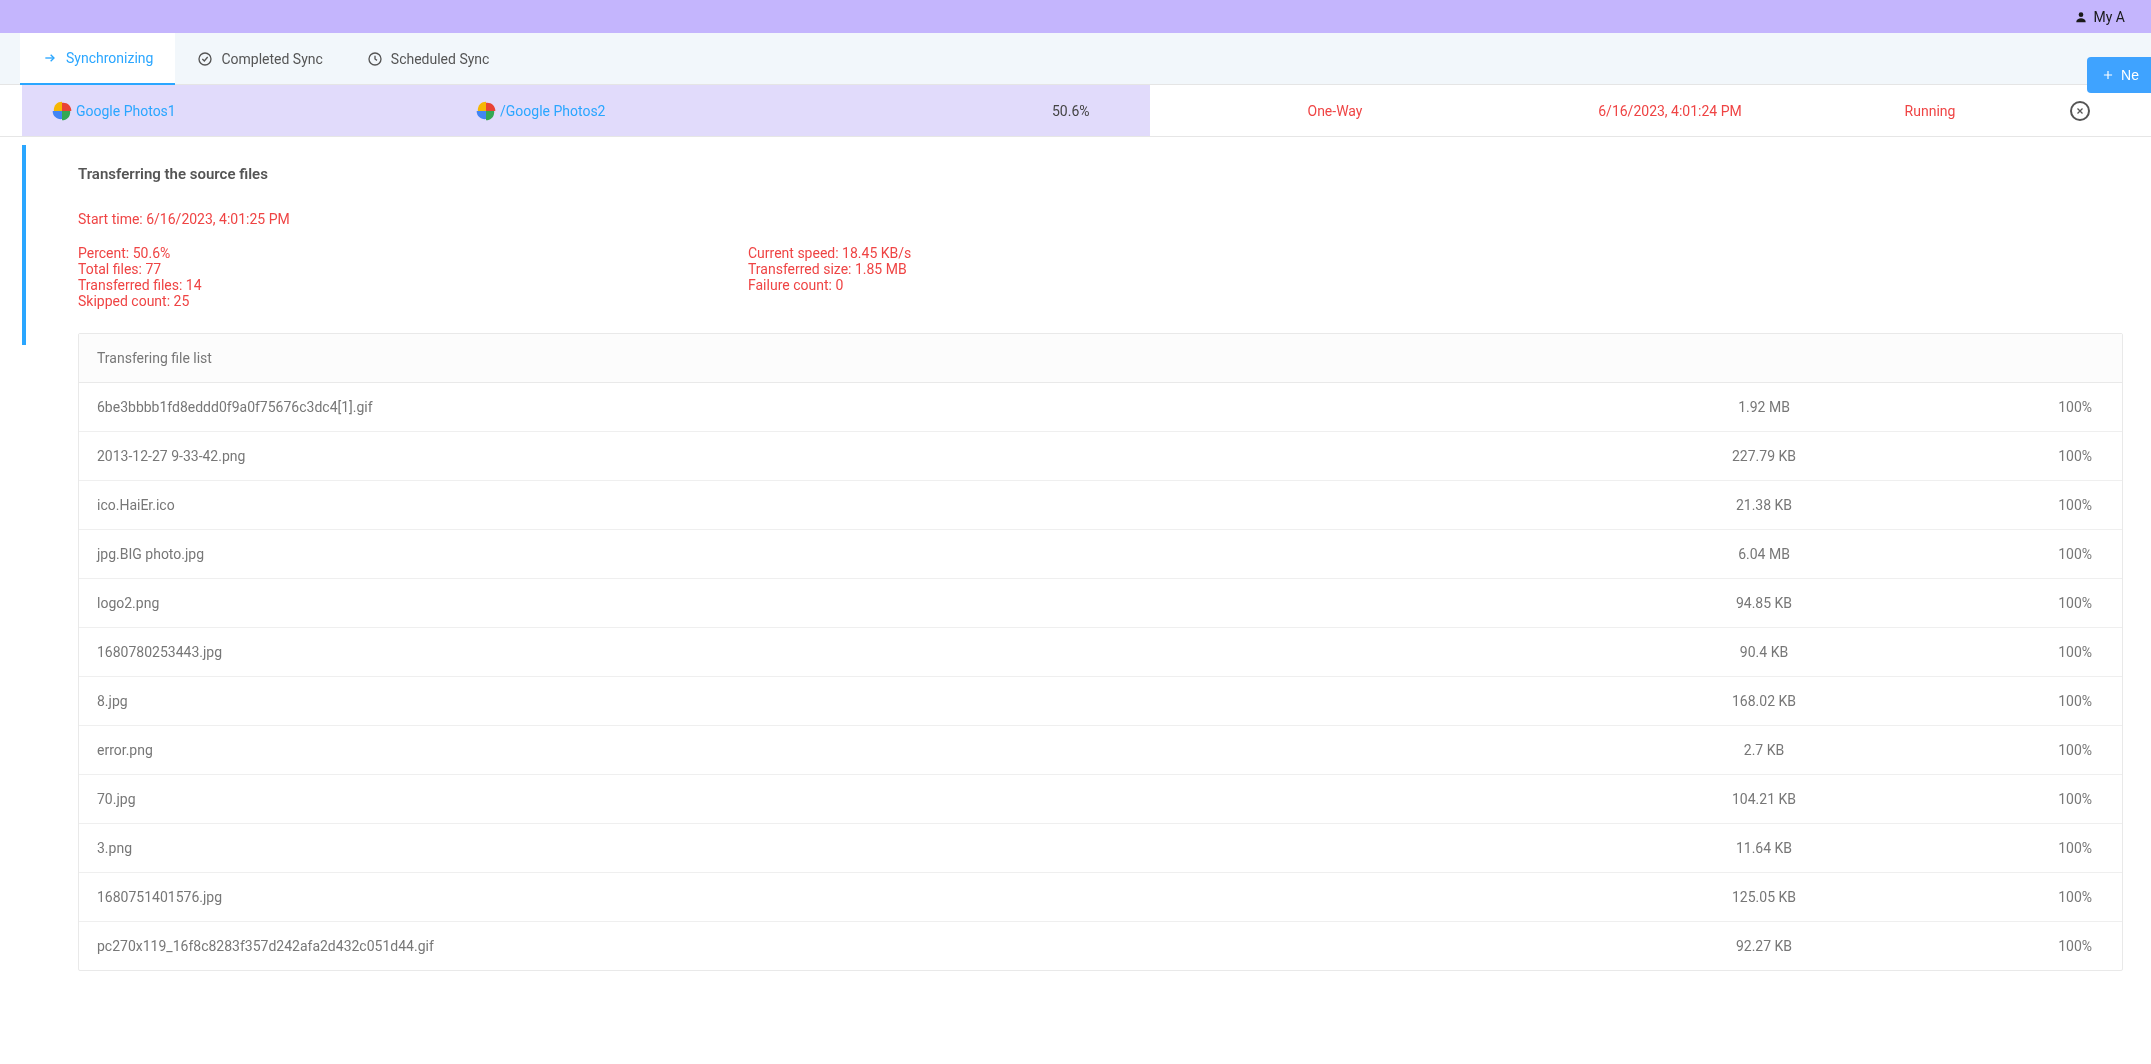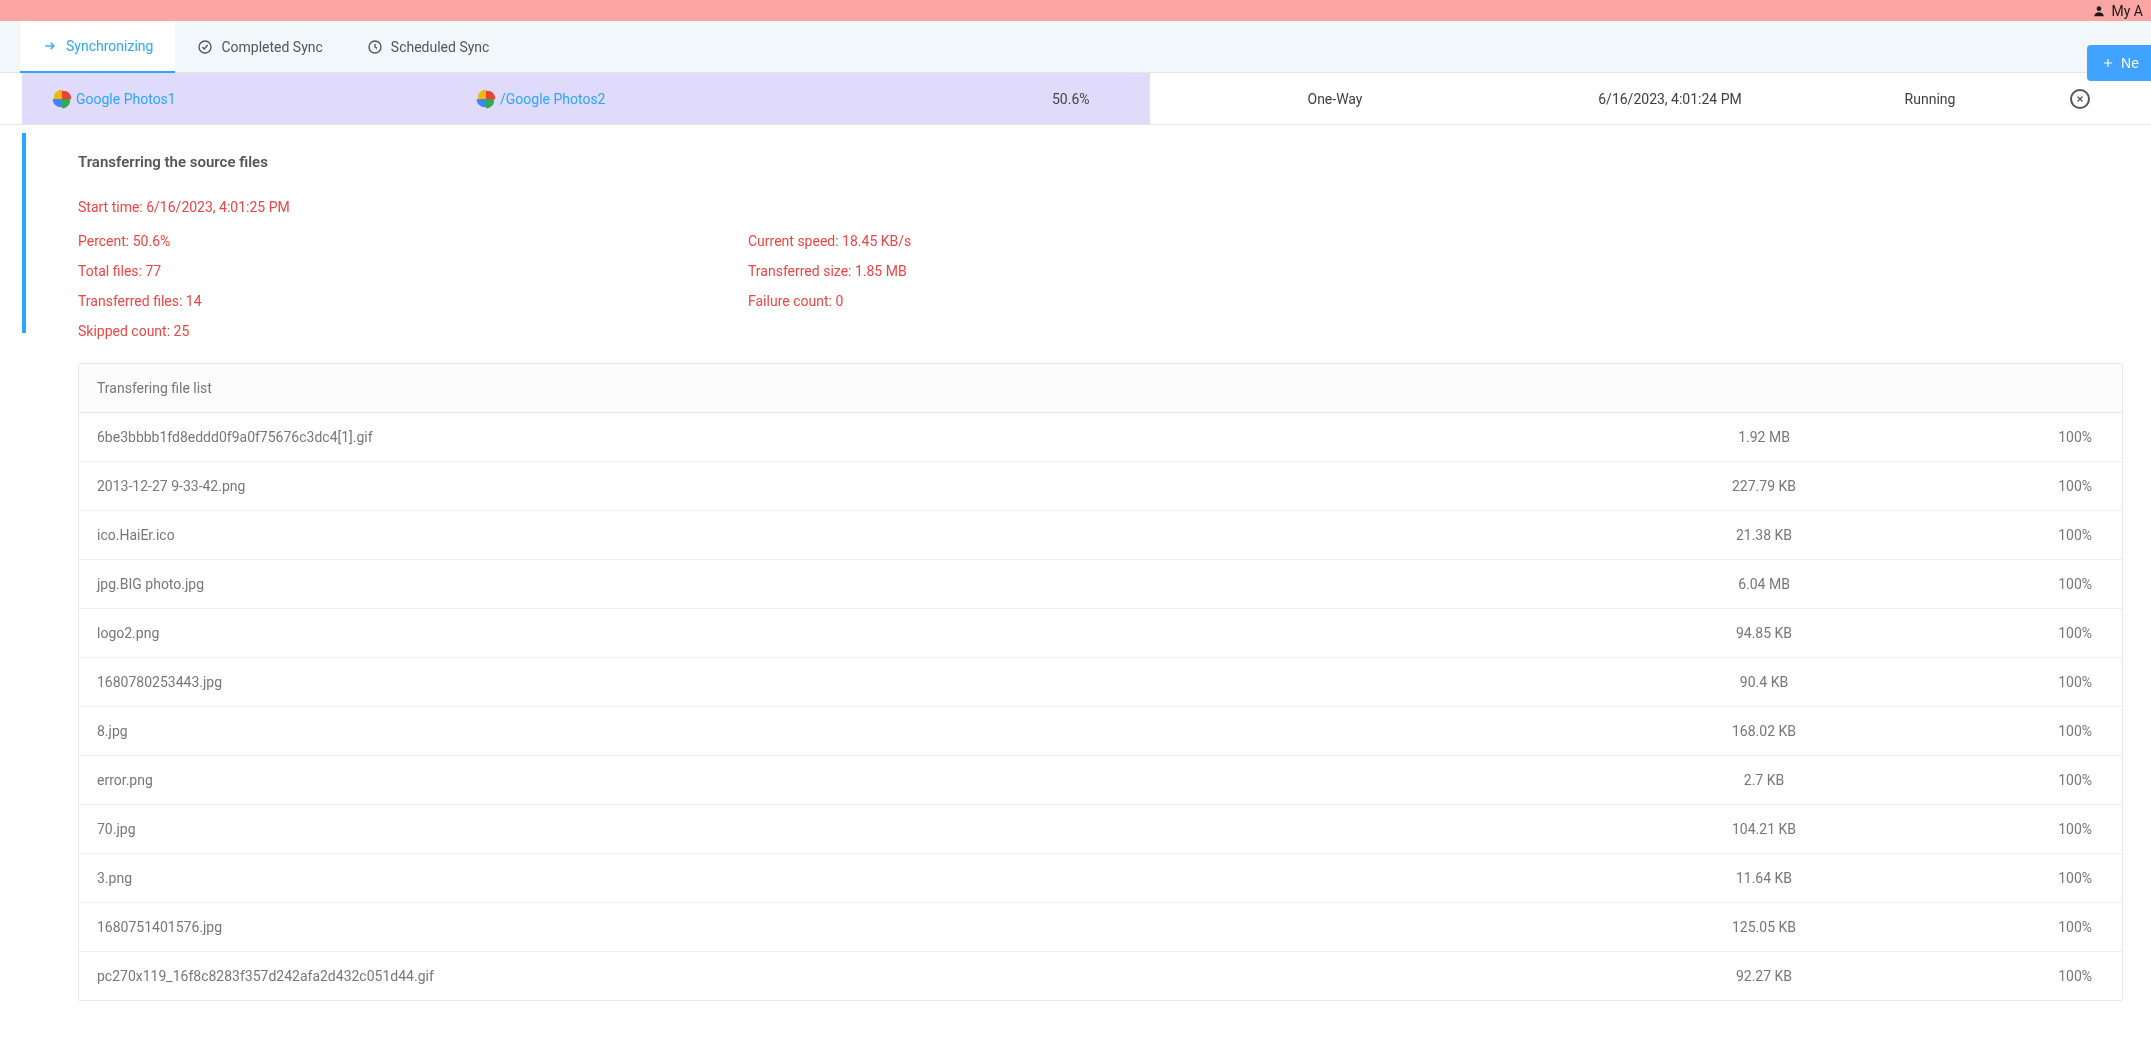--- a/index.html
+++ b/index.html
@@ -4,26 +4,26 @@
 <style>
   * { box-sizing: border-box; margin: 0; padding: 0; }
   body {
     font-family: -apple-system, BlinkMacSystemFont, "Segoe UI", Roboto, "Helvetica Neue", Arial, sans-serif;
     font-size: 14px;
     color: #333;
     background: #fff;
     width: 2151px;
   }
   .top-bar {
-    height: 21px;
-    background: #fca5a5;
+    height: 33px;
+    background: #c4b5fd;
     display: flex;
     justify-content: flex-end;
     align-items: center;
-    padding-right: 8px;
+    padding-right: 26px;
     color: #1a1a1a;
     font-size: 14px;
   }
   .top-bar .user { display: flex; align-items: center; gap: 6px; }
   .tabs-row {
     display: flex;
     align-items: center;
     padding: 0 4px 0 20px;
     background: #f2f7fb;
     border-bottom: 1px solid #e5e5e5;
@@ -92,21 +92,21 @@
   .purple-zone .src-block { width: 450px; padding-left: 26px; }
   .purple-zone .dst-block { width: 460px; }
   .purple-zone .pct { width: 200px; text-align: left; color: #444; padding-left: 120px;}
   .gphotos-icon { width: 28px; height: 28px; }
   .cloud-label { color: #2aa6ff; font-size: 14px; }
   .task-row .rest {
     flex: 1;
     display: flex;
     align-items: center;
     height: 100%;
-    color: #404040;
+    color: #ef4444;
   }
   .rest .col-dir   { width: 370px; text-align: center; }
   .rest .col-date  { width: 300px; text-align: center; }
   .rest .col-status{ width: 220px; text-align: center; }
   .rest .col-close { width: 80px; text-align: center; }
   .close-circle {
     display:inline-flex; width:20px; height:20px; border:2px solid #555; border-radius:50%;
     align-items:center; justify-content:center; color:#555; font-size:12px; cursor:pointer;
     transform: rotate(0deg);
   }
@@ -126,21 +126,21 @@
     font-size: 15px;
     font-weight: 600;
     color: #555;
     margin-bottom: 28px;
   }
   .stats-grid {
     display: flex;
     gap: 40px;
     margin-bottom: 24px;
   }
-  .stats-col { display:flex; flex-direction:column; gap: 14px; width: 630px; }
+  .stats-col { display:flex; flex-direction:column; width: 630px; }
   .stat-line { color:#ef4444; font-size:14px; }
   .stat-line .lbl::after { content: ": "; }
   .file-table {
     border: 1px solid #e9e9e9;
     border-radius: 2px;
     margin-right: 4px;
   }
   .file-table .ft-header {
     padding: 16px 18px;
     font-size: 14px;

